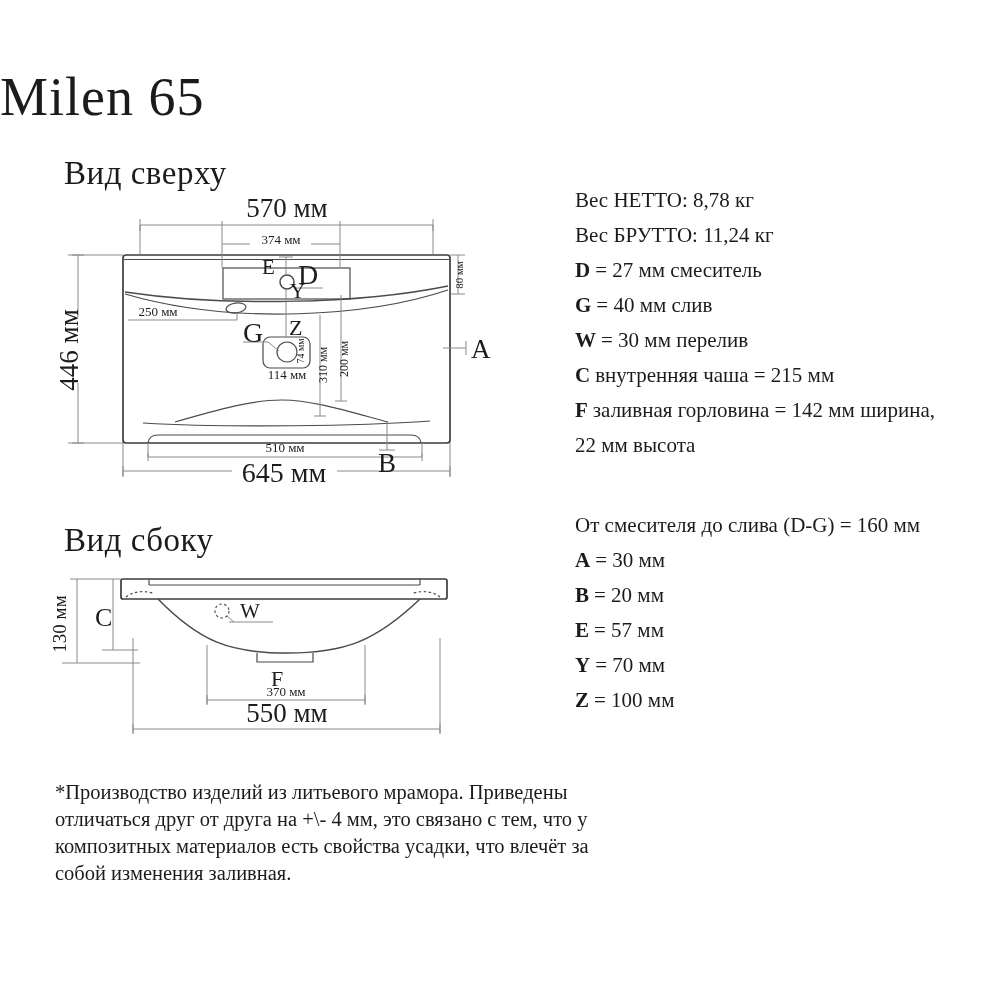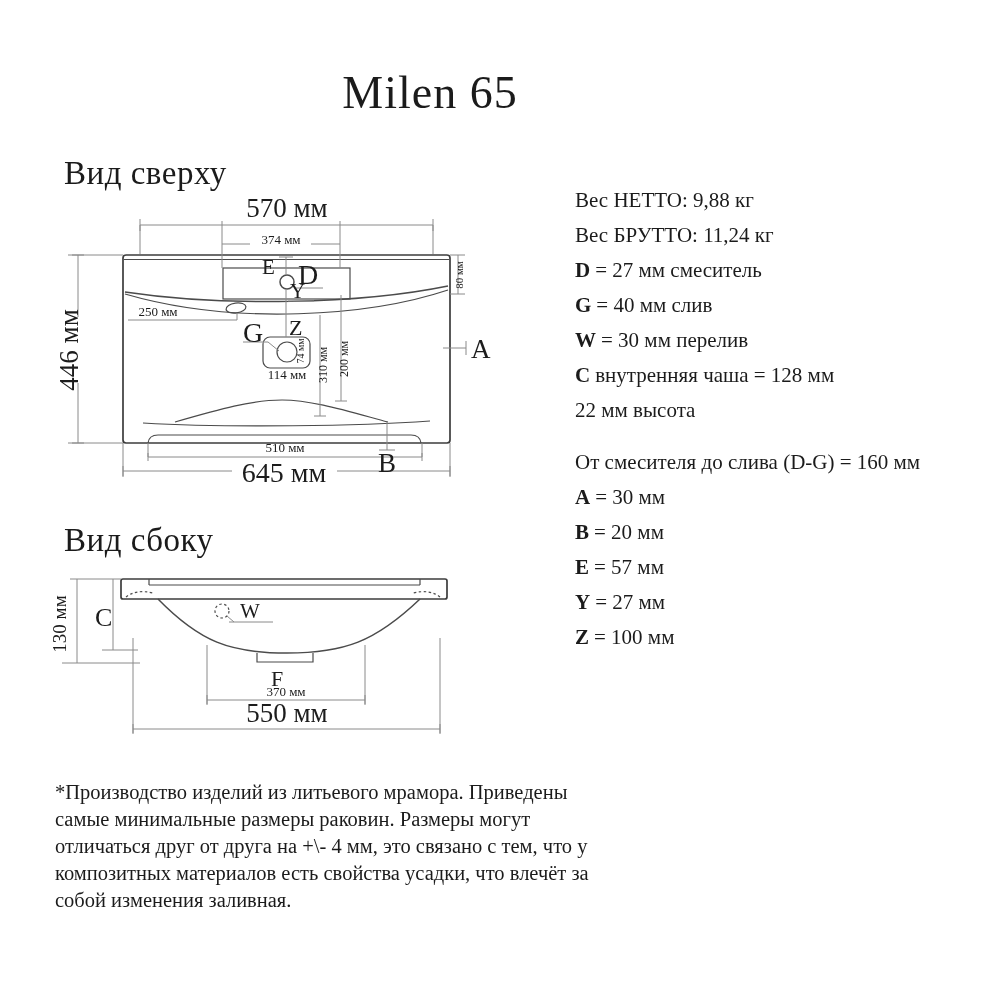--- a/index.html
+++ b/index.html
@@ -1,22 +1,22 @@
 <!DOCTYPE html>
 <html><head>
 <meta charset="utf-8">
 <style>
   html,body { margin:0; padding:0; background:#ffffff; }
   .page {
     position:relative; width:1000px; height:1000px; background:#ffffff;
     font-family:"Liberation Serif", serif; color:#1b1b1b; overflow:hidden;
   }
   .title {
-    position:absolute; left:0; top:66px; width:860px; text-align:center;
-    font-size:46px; font-weight:400; margin:0; letter-spacing:1px;
+    position:absolute; left:0; top:66px; width:860px; text-align:left;
+    font-size:54px; font-weight:400; margin:0; letter-spacing:1px;
   }
   .view-heading {
     position:absolute; font-size:33px; font-weight:400; margin:0; letter-spacing:0.5px;
   }
   #hdg-top  { left:64px; top:155px; }
   #hdg-side { left:55px; top:522px;margin-left:9px; }
   svg.diagram { position:absolute; }
   #svg-top  { left:40px; top:195px; }
   #svg-side { left:40px; top:550px; }
   svg text { fill:#1c1c1c; font-family:"Liberation Serif", serif; }
@@ -26,21 +26,21 @@
   .c2 { fill:none; stroke:#4b4b4b; stroke-width:1.5; }
   .d  { fill:none; stroke:#8a8a8a; stroke-width:1; }
   .dash { stroke-dasharray:2.5 2.5; }
   .specs {
     position:absolute; left:575px; top:183px; width:420px;
     font-size:21px; line-height:35px;
   }
   .spec-line { white-space:nowrap; }
   .k { font-weight:700; }
   .k:not(:empty) { margin-right:5px; }
-  .specs-secondary { margin-top:17px; }
+  .specs-secondary { margin-top:45px; }
   .footnote {
     position:absolute; left:55px; top:779px; width:560px;
     font-size:20.5px; line-height:27px;
   }
 </style>
 </head>
 <body>
 
 <div class="page">
 
@@ -156,34 +156,35 @@
     <text x="264" y="156" font-size="10" class="mid" transform="rotate(-90 264 156)">74 мм</text>
     <text x="287" y="170" font-size="12" class="mid" transform="rotate(-90 287 170)">310 мм</text>
     <text x="308" y="164" font-size="12" class="mid" transform="rotate(-90 308 164)">200 мм</text>
     <text x="245" y="257" font-size="13" class="mid">510 мм</text>
     <text x="347" y="277" font-size="27" class="mid">B</text>
     <text x="244" y="287" font-size="28" class="mid">645 мм</text>
     <text x="431" y="163" font-size="27">A</text>
   </svg>
 
   <aside class="specs">
-    <div class="spec-line">Вес НЕТТО: 9,88 кг</div>
+    <div class="spec-line">Вес НЕТТО: 8,78 кг</div>
     <div class="spec-line">Вес БРУТТО: 11,24 кг</div>
     <div class="spec-line"><b class="k">D</b><span>= 27 мм смеситель</span></div>
     <div class="spec-line"><b class="k">G</b><span>= 40 мм слив</span></div>
     <div class="spec-line"><b class="k">W</b><span>= 30 мм перелив</span></div>
-    <div class="spec-line"><b class="k">C</b><span>внутренняя чаша = 128 мм</span></div>
+    <div class="spec-line"><b class="k">C</b><span>внутренняя чаша = 215 мм</span></div>
+    <div class="spec-line"><b class="k">F</b><span>заливная горловина = 142 мм ширина,</span></div>
     <div class="spec-line"><b class="k"></b><span>22 мм высота</span></div>
 
     <div class="specs-secondary">
       <div class="spec-line">От смесителя до слива (D-G) = 160 мм</div>
       <div class="spec-line"><b class="k">A</b><span>= 30 мм</span></div>
       <div class="spec-line"><b class="k">B</b><span>= 20 мм</span></div>
       <div class="spec-line"><b class="k">E</b><span>= 57 мм</span></div>
-      <div class="spec-line"><b class="k">Y</b><span>= 27 мм</span></div>
+      <div class="spec-line"><b class="k">Y</b><span>= 70 мм</span></div>
       <div class="spec-line"><b class="k">Z</b><span>= 100 мм</span></div>
     </div>
   </aside>
 
   <h2 class="view-heading" id="hdg-side">Вид сбоку</h2>
 
   <svg id="svg-side" class="diagram" width="500" height="200" viewBox="0 0 500 200">
 
     <rect x="81" y="29" width="326" height="20" rx="2" class="o"></rect>
     <g class="c">
@@ -229,19 +230,18 @@
     <text x="55" y="76" font-size="26">C</text>
     <text x="26" y="74" font-size="19" class="mid" transform="rotate(-90 26 74)">130 мм</text>
     <text x="200" y="68" font-size="21">W</text>
     <text x="231" y="136" font-size="22">F</text>
     <text x="246" y="146" font-size="13" class="mid">370 мм</text>
     <text x="247" y="172" font-size="27" class="mid">550 мм</text>
   </svg>
 
   <div class="footnote">
     <div>*Производство изделий из литьевого мрамора. Приведены</div>
-    <div>самые минимальные размеры раковин. Размеры могут</div>
     <div>отличаться друг от друга на +\- 4 мм, это связано с тем, что у</div>
     <div>композитных материалов есть свойства усадки, что влечёт за</div>
     <div>собой изменения заливная.</div>
   </div>
 
 </div>
 
 </body></html>

